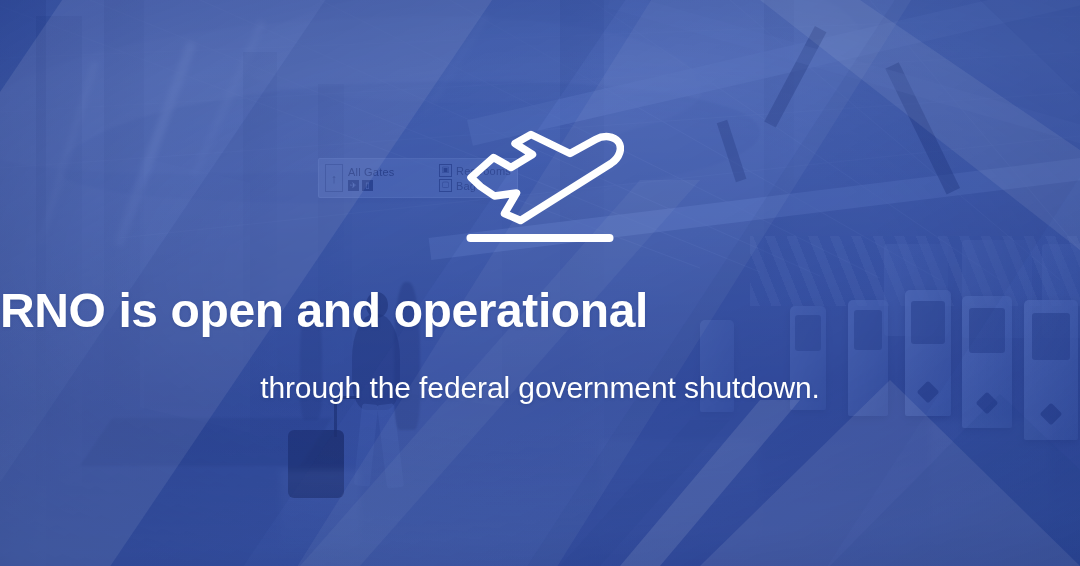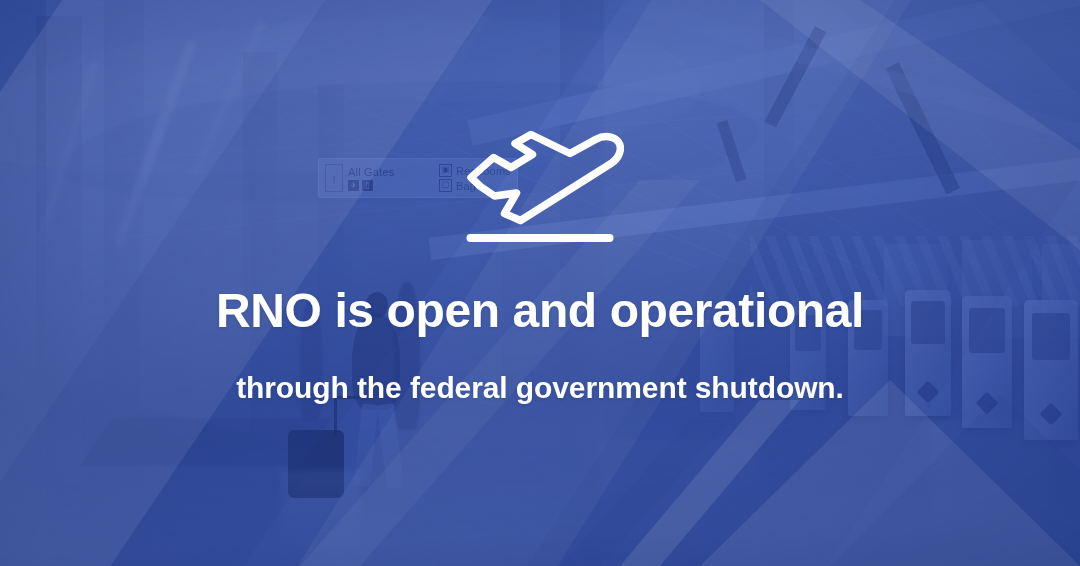--- a/index.html
+++ b/index.html
@@ -281,36 +281,35 @@
     transform: translateX(-50%);
     width: 147px;
     height: 8px;
     background: #ffffff;
     border-radius: 4px;
   }
   .headline {
     position: absolute;
     top: 286px;
     left: 0; right: 0;
-    text-align: center;
     color: #ffffff;
     font-size: 48px;
     font-weight: 700;
     letter-spacing: -0.4px;
     line-height: 1.04;
     text-shadow: 0 1px 3px rgba(24,46,106,0.28);
   }
   .subheadline {
     position: absolute;
     top: 371px;
     left: 0; right: 0;
     text-align: center;
     color: #ffffff;
     font-size: 30px;
-    font-weight: 700;
+    font-weight: 400;
     letter-spacing: -0.1px;
     line-height: 1.1;
     text-shadow: 0 1px 3px rgba(24,46,106,0.26);
   }
 </style>
 </head>
 <body>
 
 <div id="stage">
 

